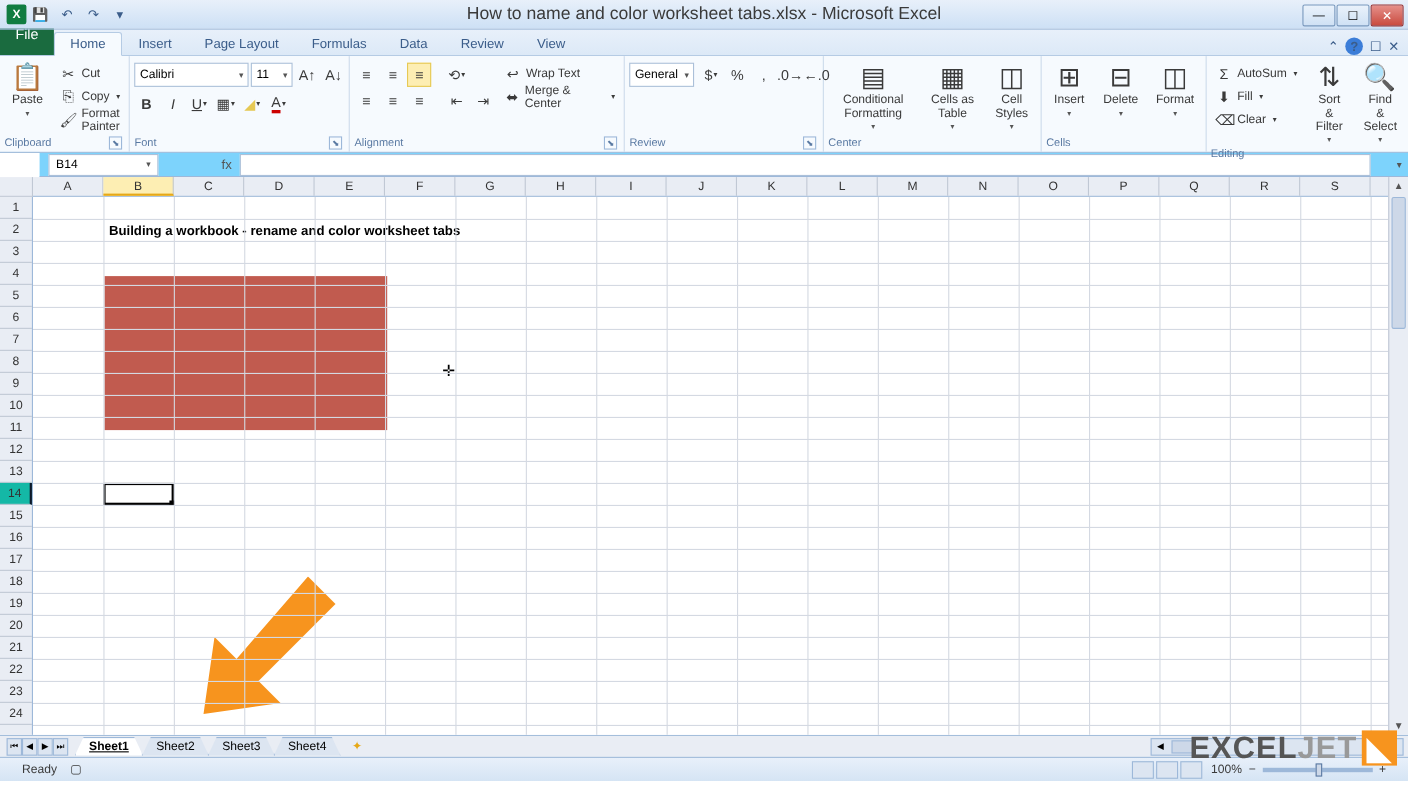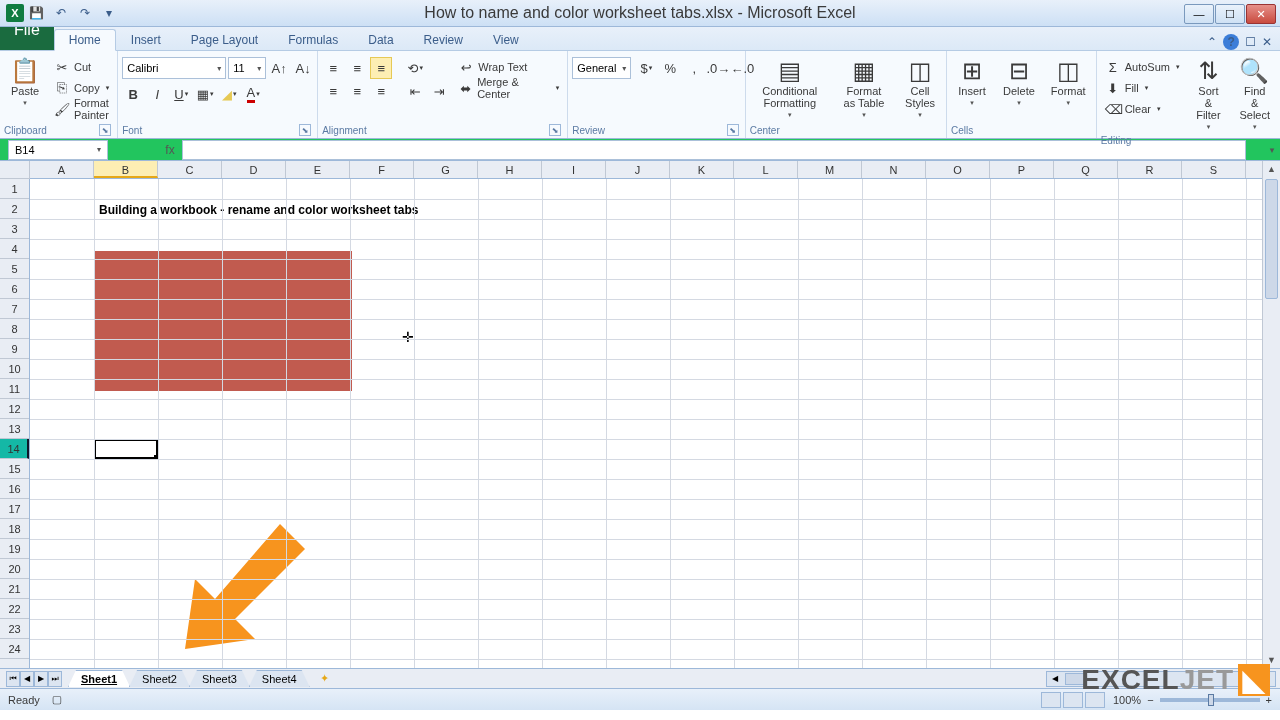--- a/index.html
+++ b/index.html
@@ -10,21 +10,21 @@
 .titlebar .qat { display: flex; align-items: center; gap: 2px; padding-left: 6px; }
 .titlebar .qat .excel-icon { width: 18px; height: 18px; background: #107c41; border-radius: 2px; display: flex; align-items: center; justify-content: center; color: #fff; font-size: 11px; font-weight: bold; }
 .titlebar .qat .qat-btn { width: 22px; height: 22px; display: flex; align-items: center; justify-content: center; color: #3b5d8a; font-size: 12px; cursor: pointer; }
 .titlebar .title { position: absolute; left: 50%; transform: translateX(-50%); font-size: 16px; color: #3a3a3a; }
 .titlebar .win-controls { margin-left: auto; display: flex; }
 .titlebar .win-controls .wc { width: 30px; height: 20px; border: 1px solid #7a99bd; background: linear-gradient(#eaf2fb,#cfe1f4); margin: 2px 1px 0 0; display: flex; align-items: center; justify-content: center; font-size: 11px; cursor: pointer; border-radius: 2px; }
 .titlebar .win-controls .wc.close { background: linear-gradient(#e6908a,#c94b3f); color: #fff; border-color: #933; margin-right: 4px; }
 
 
 .ribbon-tabs { height: 24px; background: linear-gradient(#e8f0fa, #dce9f7); display: flex; align-items: flex-end; padding-left: 0; border-bottom: 1px solid #b5cbe4; }
-.ribbon-tabs .file-tab { background: #1a6b3f; color: #fff; padding: 4px 14px; font-size: 16px; border-radius: 0; cursor: pointer; height: 40px; display: flex; align-items: center; }
+.ribbon-tabs .file-tab { background: #1a6b3f; color: #fff; padding: 4px 14px; font-size: 13px; border-radius: 0; cursor: pointer; height: 40px; display: flex; align-items: center; }
 .ribbon-tabs .tab { padding: 4px 14px; font-size: 12px; color: #3b5d8a; cursor: pointer; height: 22px; display: flex; align-items: center; border: 1px solid transparent; border-bottom: none; }
 .ribbon-tabs .tab.active { background: #f6fafe; border: 1px solid #b5cbe4; border-bottom: 1px solid #f6fafe; margin-bottom: -1px; color: #3b5d8a; border-radius: 3px 3px 0 0; }
 .ribbon-tabs .right-controls { margin-left: auto; display: flex; gap: 6px; padding-right: 8px; align-items: center; }
 .ribbon-tabs .right-controls span { font-size: 12px; color: #3b5d8a; cursor: pointer; }
 .ribbon-tabs .help-icon { width: 16px; height: 16px; background: #3b7dd8; border-radius: 50%; color: #fff; display: flex; align-items: center; justify-content: center; font-size: 11px; font-weight: bold; }
 
 
 .ribbon { height: 88px; background: #f6fafe; border-bottom: 1px solid #9db8d9; display: flex; }
 .group { border-right: 1px solid #cddbec; display: flex; flex-direction: column; padding: 2px 4px 0; position: relative; }
 .group-label { font-size: 10px; color: #5a7aa3; text-align: left; padding: 2px 0; margin-top: auto; position: relative; }
@@ -42,21 +42,21 @@
 .stack { display: flex; flex-direction: column; gap: 1px; }
 .row-btns { display: flex; gap: 2px; }
 .tool-btn { width: 22px; height: 22px; display: flex; align-items: center; justify-content: center; font-size: 13px; cursor: pointer; color: #3a3a3a; border: 1px solid transparent; }
 .tool-btn.active { background: #fdeeb3; border: 1px solid #e6c955; }
 .tool-btn .dd { font-size: 7px; margin-left: 1px; }
 
 .combo { height: 22px; border: 1px solid #abc0d9; background: #fff; display: flex; align-items: center; font-size: 11px; padding: 0 4px; cursor: pointer; }
 .combo .dd { margin-left: auto; font-size: 8px; color: #555; padding-left: 6px; }
 
 
-.formula-bar { height: 22px; background: #22c55e; border-bottom: 1px solid #9db8d9; display: flex; align-items: center; }
+.formula-bar { height: 22px; background: #7dd3fc; border-bottom: 1px solid #9db8d9; display: flex; align-items: center; margin-left: 36px; }
 .name-box { width: 100px; height: 20px; background: #fff; border: 1px solid #abc0d9; margin-left: 8px; display: flex; align-items: center; padding: 0 6px; font-size: 11px; }
 .name-box .dd { margin-left: auto; font-size: 8px; color: #555; }
 .fx-label { width: 24px; text-align: center; font-size: 12px; color: #555; margin-left: 50px; }
 .formula-input { flex: 1; height: 20px; background: #fff; border: 1px solid #abc0d9; margin-right: 18px; }
 .formula-expand { width: 16px; height: 20px; display: flex; align-items: center; justify-content: center; font-size: 9px; color: #555; cursor: pointer; }
 
 
 .grid-area { position: relative; height: 507px; display: flex; }
 .corner { width: 30px; height: 18px; background: #e9edf4; border-right: 1px solid #c0c8d4; border-bottom: 1px solid #c0c8d4; }
 .col-headers { display: flex; height: 18px; background: #e9edf4; border-bottom: 1px solid #9db8d9; flex: 1; }
@@ -89,21 +89,21 @@
 .sheet-tabs { display: flex; margin-left: 6px; }
 .sheet-tab { padding: 2px 12px; font-size: 11px; background: #dce5f1; border: 1px solid #9db8d9; border-bottom: none; margin-right: -1px; cursor: pointer; clip-path: polygon(8px 0, calc(100% - 8px) 0, 100% 100%, 0 100%); }
 .sheet-tab.active { background: #fff; font-weight: bold; z-index: 1; text-decoration: underline; }
 .new-sheet { width: 24px; height: 16px; margin-left: 4px; display: flex; align-items: center; justify-content: center; font-size: 11px; cursor: pointer; color: #e6a817; }
 .hscroll-area { flex: 1; display: flex; align-items: center; margin-left: 40px; }
 .hscroll { width: 230px; height: 16px; background: #dce5f1; border: 1px solid #9db8d9; position: relative; margin-left: auto; margin-right: 4px; }
 .hscroll .arrow { position: absolute; top: 0; width: 16px; height: 14px; display: flex; align-items: center; justify-content: center; font-size: 8px; cursor: pointer; }
 .hscroll .thumb { position: absolute; left: 18px; top: 1px; bottom: 1px; width: 20px; background: #cdd8e8; border: 1px solid #9db8d9; }
 
 
-.status-bar { height: 22px; background: linear-gradient(#e8f0fa,#d5e4f4); border-top: 1px solid #9db8d9; display: flex; align-items: center; font-size: 11px; color: #3a3a3a; padding: 0 8px; }
+.status-bar { height: 22px; background: linear-gradient(#e8f0fa,#d5e4f4); border-top: 1px solid #9db8d9; display: flex; align-items: center; font-size: 11px; color: #3a3a3a; padding: 0 20px; }
 .status-bar .views { margin-left: auto; display: flex; gap: 2px; }
 .status-bar .view-btn { width: 20px; height: 16px; border: 1px solid #9db8d9; background: #dce5f1; cursor: pointer; }
 .status-bar .zoom { margin-left: 8px; display: flex; align-items: center; gap: 6px; }
 .status-bar .slider { width: 100px; height: 4px; background: #9db8d9; position: relative; }
 .status-bar .slider .thumb { position: absolute; left: 48px; top: -4px; width: 6px; height: 12px; background: #cdd8e8; border: 1px solid #5a7aa3; }
 
 .watermark { position: absolute; right: 10px; bottom: 24px; font-size: 28px; font-weight: 800; color: #555; letter-spacing: 1px; display: flex; align-items: center; font-family: Arial, sans-serif; }
 .watermark .jet { color: #999; }
 .watermark .badge { width: 32px; height: 32px; background: #f7941e; margin-left: 4px; display: flex; align-items: center; justify-content: center; color: #fff; }
 
@@ -265,21 +265,21 @@
 
   <div class="group">
     <div class="group-body">
       <div class="big-btn">
           <span class="icon">▤</span>
           <span class="lbl">Conditional Formatting</span>
           <span class="dd">▾</span>
         </div>
       <div class="big-btn">
           <span class="icon">▦</span>
-          <span class="lbl">Format as Table</span>
+          <span class="lbl">Cells as Table</span>
           <span class="dd">▾</span>
         </div>
       <div class="big-btn">
           <span class="icon">◫</span>
           <span class="lbl">Cell Styles</span>
           <span class="dd">▾</span>
         </div>
     </div>
     <div class="group-label">Center</div>
   </div>

